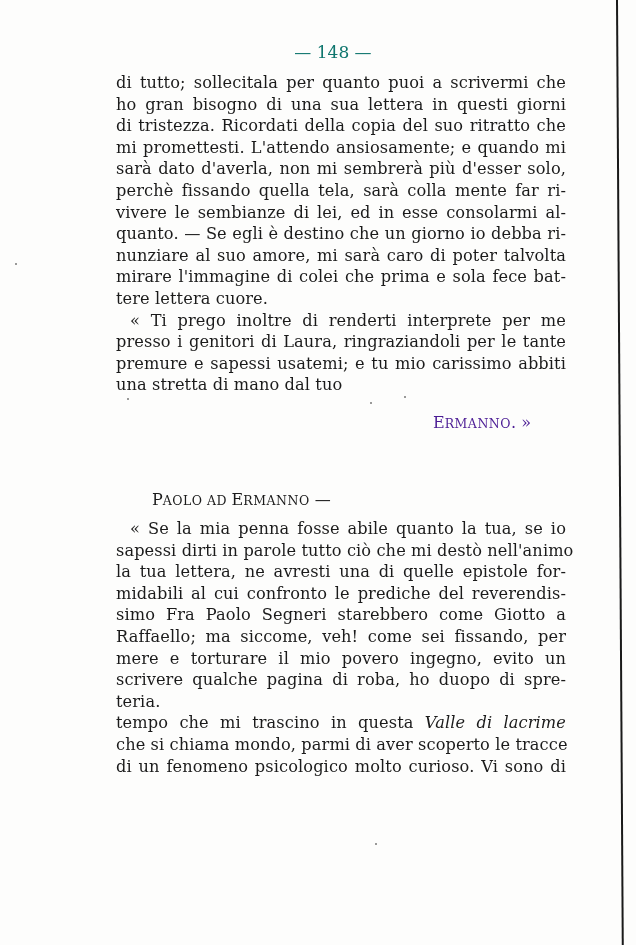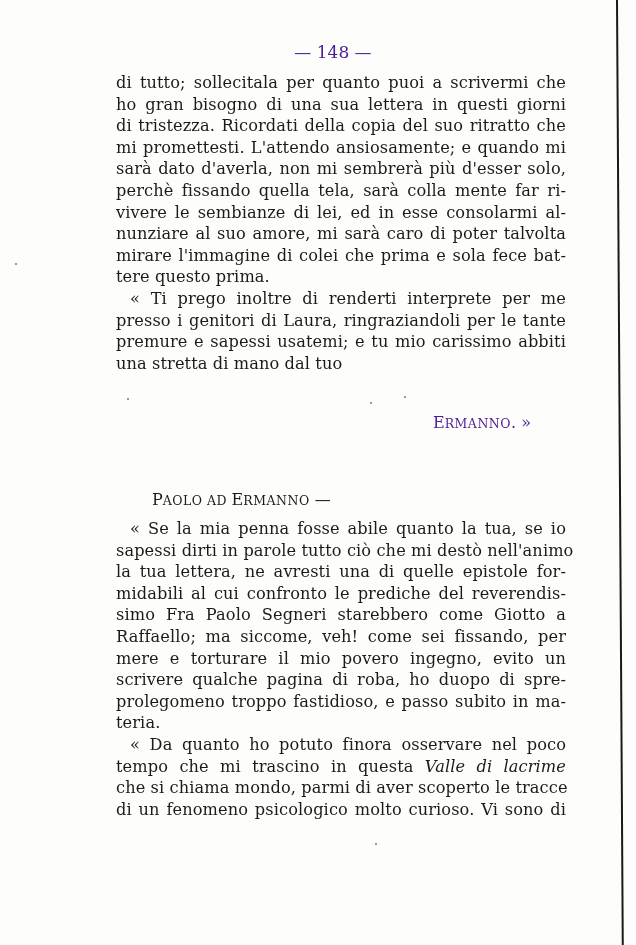--- a/index.html
+++ b/index.html
@@ -45,21 +45,21 @@
       letter-spacing: 0.1px;
     }
     .page-number {
       position: absolute;
       top: 42px;
       left: 0;
       width: 100%;
       text-align: center;
       font-family: "DejaVu Serif", "Liberation Serif", serif;
       font-size: 17px;
-      color: #4c1d95;
+      color: #0f766e;
       padding-left: 30px;
       box-sizing: border-box;
     }
     .line {
       display: block;
       height: 21.6px;
       line-height: 21.6px;
       white-space: nowrap;
       text-align: justify;
       text-align-last: justify;
@@ -107,23 +107,24 @@
   <div class="page-number">— 148 —</div>
 
   <div class="text-block" style="top:72px;">
     <span class="line">di tutto; sollecitala per quanto puoi a scrivermi che</span>
     <span class="line">ho gran bisogno di una sua lettera in questi giorni</span>
     <span class="line">di tristezza. Ricordati della copia del suo ritratto che</span>
     <span class="line">mi promettesti. L'attendo ansiosamente; e quando mi</span>
     <span class="line">sarà dato d'averla, non mi sembrerà più d'esser solo,</span>
     <span class="line">perchè fissando quella tela, sarà colla mente far ri-</span>
     <span class="line">vivere le sembianze di lei, ed in esse consolarmi al-</span>
+    <span class="line">quanto. — Se egli è destino che un giorno io debba ri-</span>
     <span class="line">nunziare al suo amore, mi sarà caro di poter talvolta</span>
     <span class="line">mirare l'immagine di colei che prima e sola fece bat-</span>
-    <span class="line last">tere questo prima.</span>
+    <span class="line last">tere lettera cuore.</span>
     <span class="line indent">« Ti prego inoltre di renderti interprete per me</span>
     <span class="line">presso i genitori di Laura, ringraziandoli per le tante</span>
     <span class="line">premure e sapessi usatemi; e tu mio carissimo abbiti</span>
     <span class="line last">una stretta di mano dal tuo</span>
   </div>
 
   <div class="signature">
     <span class="sc-cap">E</span><span class="sc">RMANNO</span><span>. »</span>
   </div>
 
@@ -133,21 +134,19 @@
 
   <div class="text-block" style="top:518px;">
     <span class="line indent">« Se la mia penna fosse abile quanto la tua, se io</span>
     <span class="line">sapessi dirti in parole tutto ciò che mi destò nell'animo</span>
     <span class="line">la tua lettera, ne avresti una di quelle epistole for-</span>
     <span class="line">midabili al cui confronto le prediche del reverendis-</span>
     <span class="line">simo Fra Paolo Segneri starebbero come Giotto a</span>
     <span class="line">Raffaello; ma siccome, veh! come sei fissando, per</span>
     <span class="line">mere e torturare il mio povero ingegno, evito un</span>
     <span class="line">scrivere qualche pagina di roba, ho duopo di spre-</span>
-    <span class="line">prolegomeno troppo fastidioso, e passo subito in ma-</span>
     <span class="line last">teria.</span>
-    <span class="line indent">« Da quanto ho potuto finora osservare nel poco</span>
     <span class="line"><span>tempo che mi trascino in questa </span><span class="italic">Valle di lacrime</span></span>
     <span class="line">che si chiama mondo, parmi di aver scoperto le tracce</span>
     <span class="line">di un fenomeno psicologico molto curioso. Vi sono di</span>
   </div>
 
 </div>
 
 </body></html>

